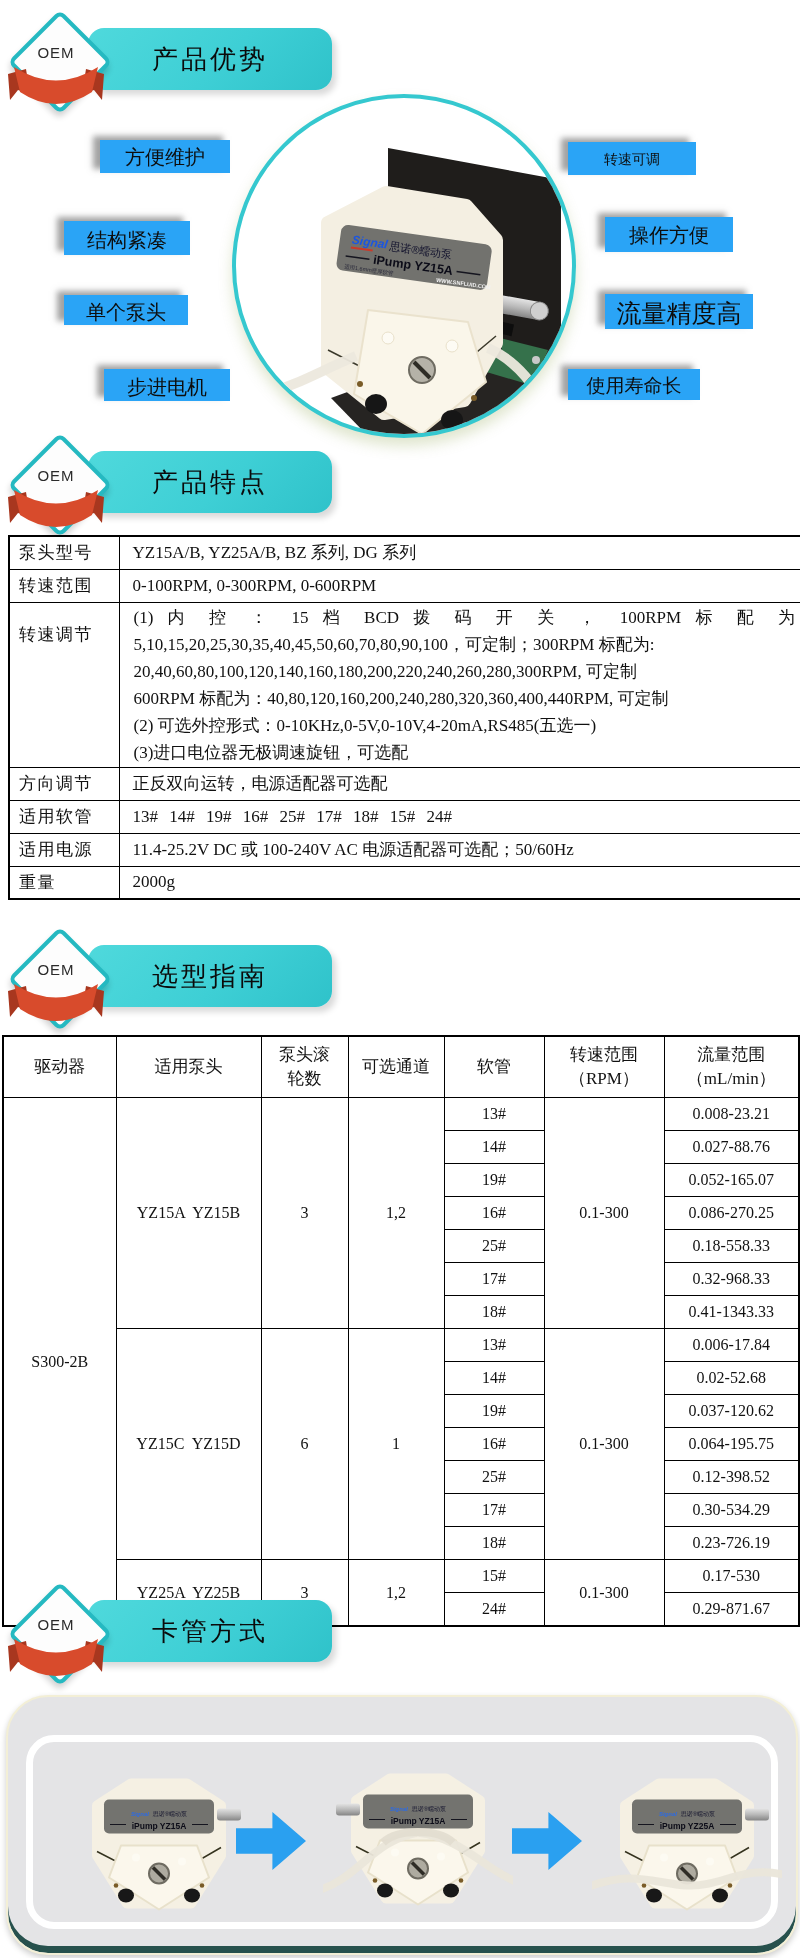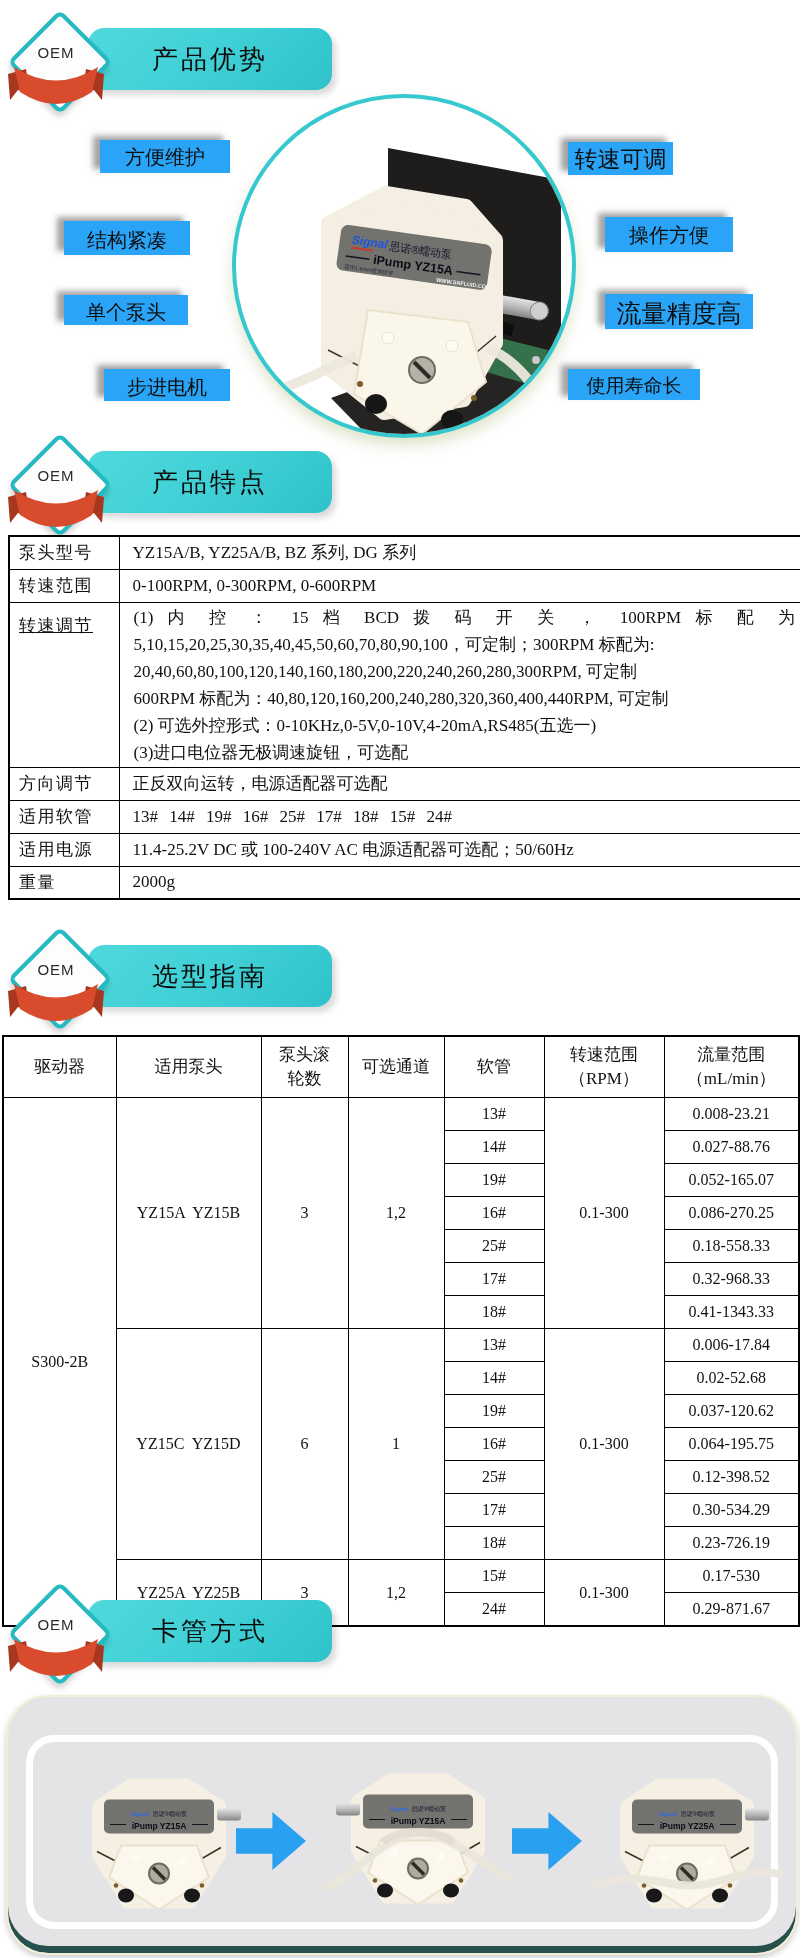--- a/index.html
+++ b/index.html
@@ -29,21 +29,21 @@
       border:4px solid #35c8cf;background:#fff;overflow:hidden;
       box-shadow:0 8px 14px rgba(150,170,90,.30), inset 0 0 0 5px #ffffff;}
 
   
   table.tbl{border-collapse:collapse;table-layout:fixed;background:#fff;
       font-family:"Liberation Serif","DejaVu Serif",serif;}
   table.tbl td{border:1px solid #000;}
   #t1{position:absolute;left:8px;top:535px;width:796px;border:2px solid #000;font-size:17px;}
   #t1 td.lab{padding-left:9px;letter-spacing:1.5px;}
   #t1 td.val{padding-left:13px;}
-  #t1 td.top{vertical-align:top;padding-top:11px;text-decoration:underline;}
+  #t1 td.top{vertical-align:top;padding-top:20px;}
   #t1 .multi div{line-height:27px;padding:0 6px 0 13px;}
   #t1 .jline{text-align:justify;text-align-last:justify;}
   .tubes{word-spacing:7px;}
 
   #t2{position:absolute;left:2px;top:1035px;width:796px;border:2px solid #000;font-size:16px;text-align:center;padding-left:40px;}
   #t2 td{height:30px;}
   #t2 tr.hd td{height:58px;font-size:17px;line-height:24px;}
   .pre{white-space:pre;}
 
   
@@ -135,21 +135,21 @@
         <circle cx="238" cy="300" r="3" fill="#7a5c28"></circle>
       <path d="M28,296 C60,288 86,272 120,258" fill="none" stroke="#ece8dd" stroke-width="10" opacity=".95"></path>
       <path d="M252,250 C288,266 308,300 320,334" fill="none" stroke="#ece8dd" stroke-width="10" opacity=".95"></path>
     </svg>
   </div>
 
   <div class="feat" style="left:100px;top:140px;width:130px;height:33px;line-height:33px;font-size:20px"><span>方便维护</span></div>
   <div class="feat" style="left:64px;top:221px;width:126px;height:34px;line-height:34px;font-size:20px"><span>结构紧凑</span></div>
   <div class="feat" style="left:64px;top:295px;width:124px;height:30px;line-height:33px;font-size:20px"><span>单个泵头</span></div>
   <div class="feat" style="left:104px;top:369px;width:126px;height:32px;line-height:32px;font-size:20px"><span>步进电机</span></div>
-  <div class="feat" style="left:568px;top:142px;width:105px;height:33px;line-height:33px;font-size:23px"><span>转速可调</span></div>
+  <div class="feat" style="left:568px;top:142px;width:128px;height:33px;line-height:33px;font-size:14px"><span>转速可调</span></div>
   <div class="feat" style="left:605px;top:217px;width:128px;height:35px;line-height:35px;font-size:20px"><span>操作方便</span></div>
   <div class="feat" style="left:605px;top:294px;width:148px;height:35px;line-height:35px;font-size:25px"><span>流量精度高</span></div>
   <div class="feat" style="left:568px;top:369px;width:132px;height:31px;line-height:31px;font-size:19px"><span>使用寿命长</span></div>
 
   <div class="badge" style="top:433px">
     <div class="bar">
       <span>产品特点</span>
     </div>
     <div class="diamond"></div>
     <div class="oem">OEM</div>

